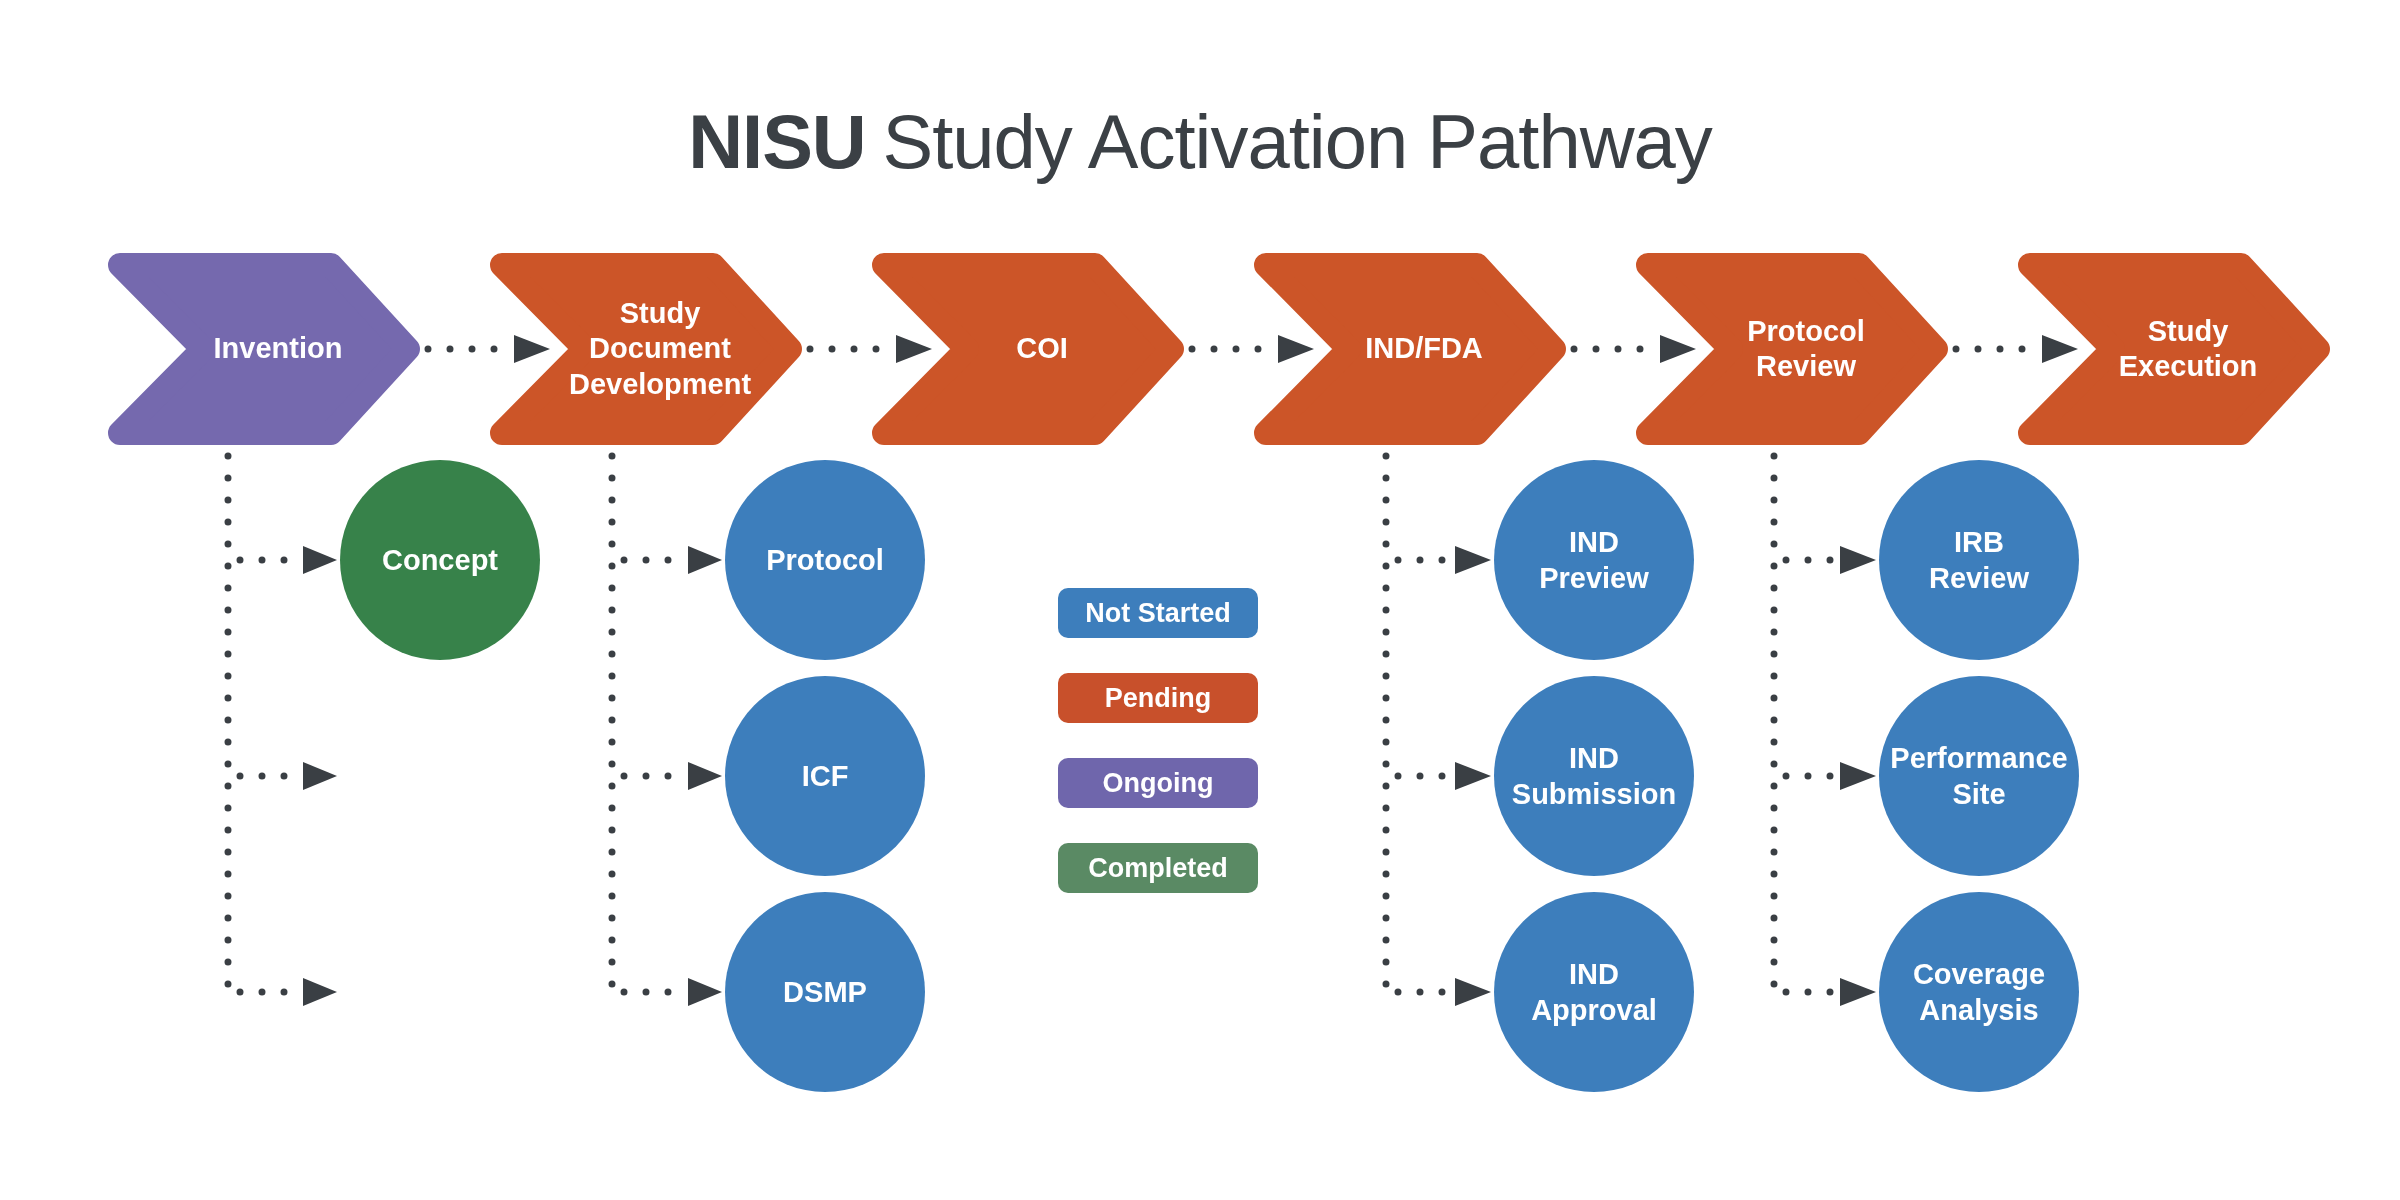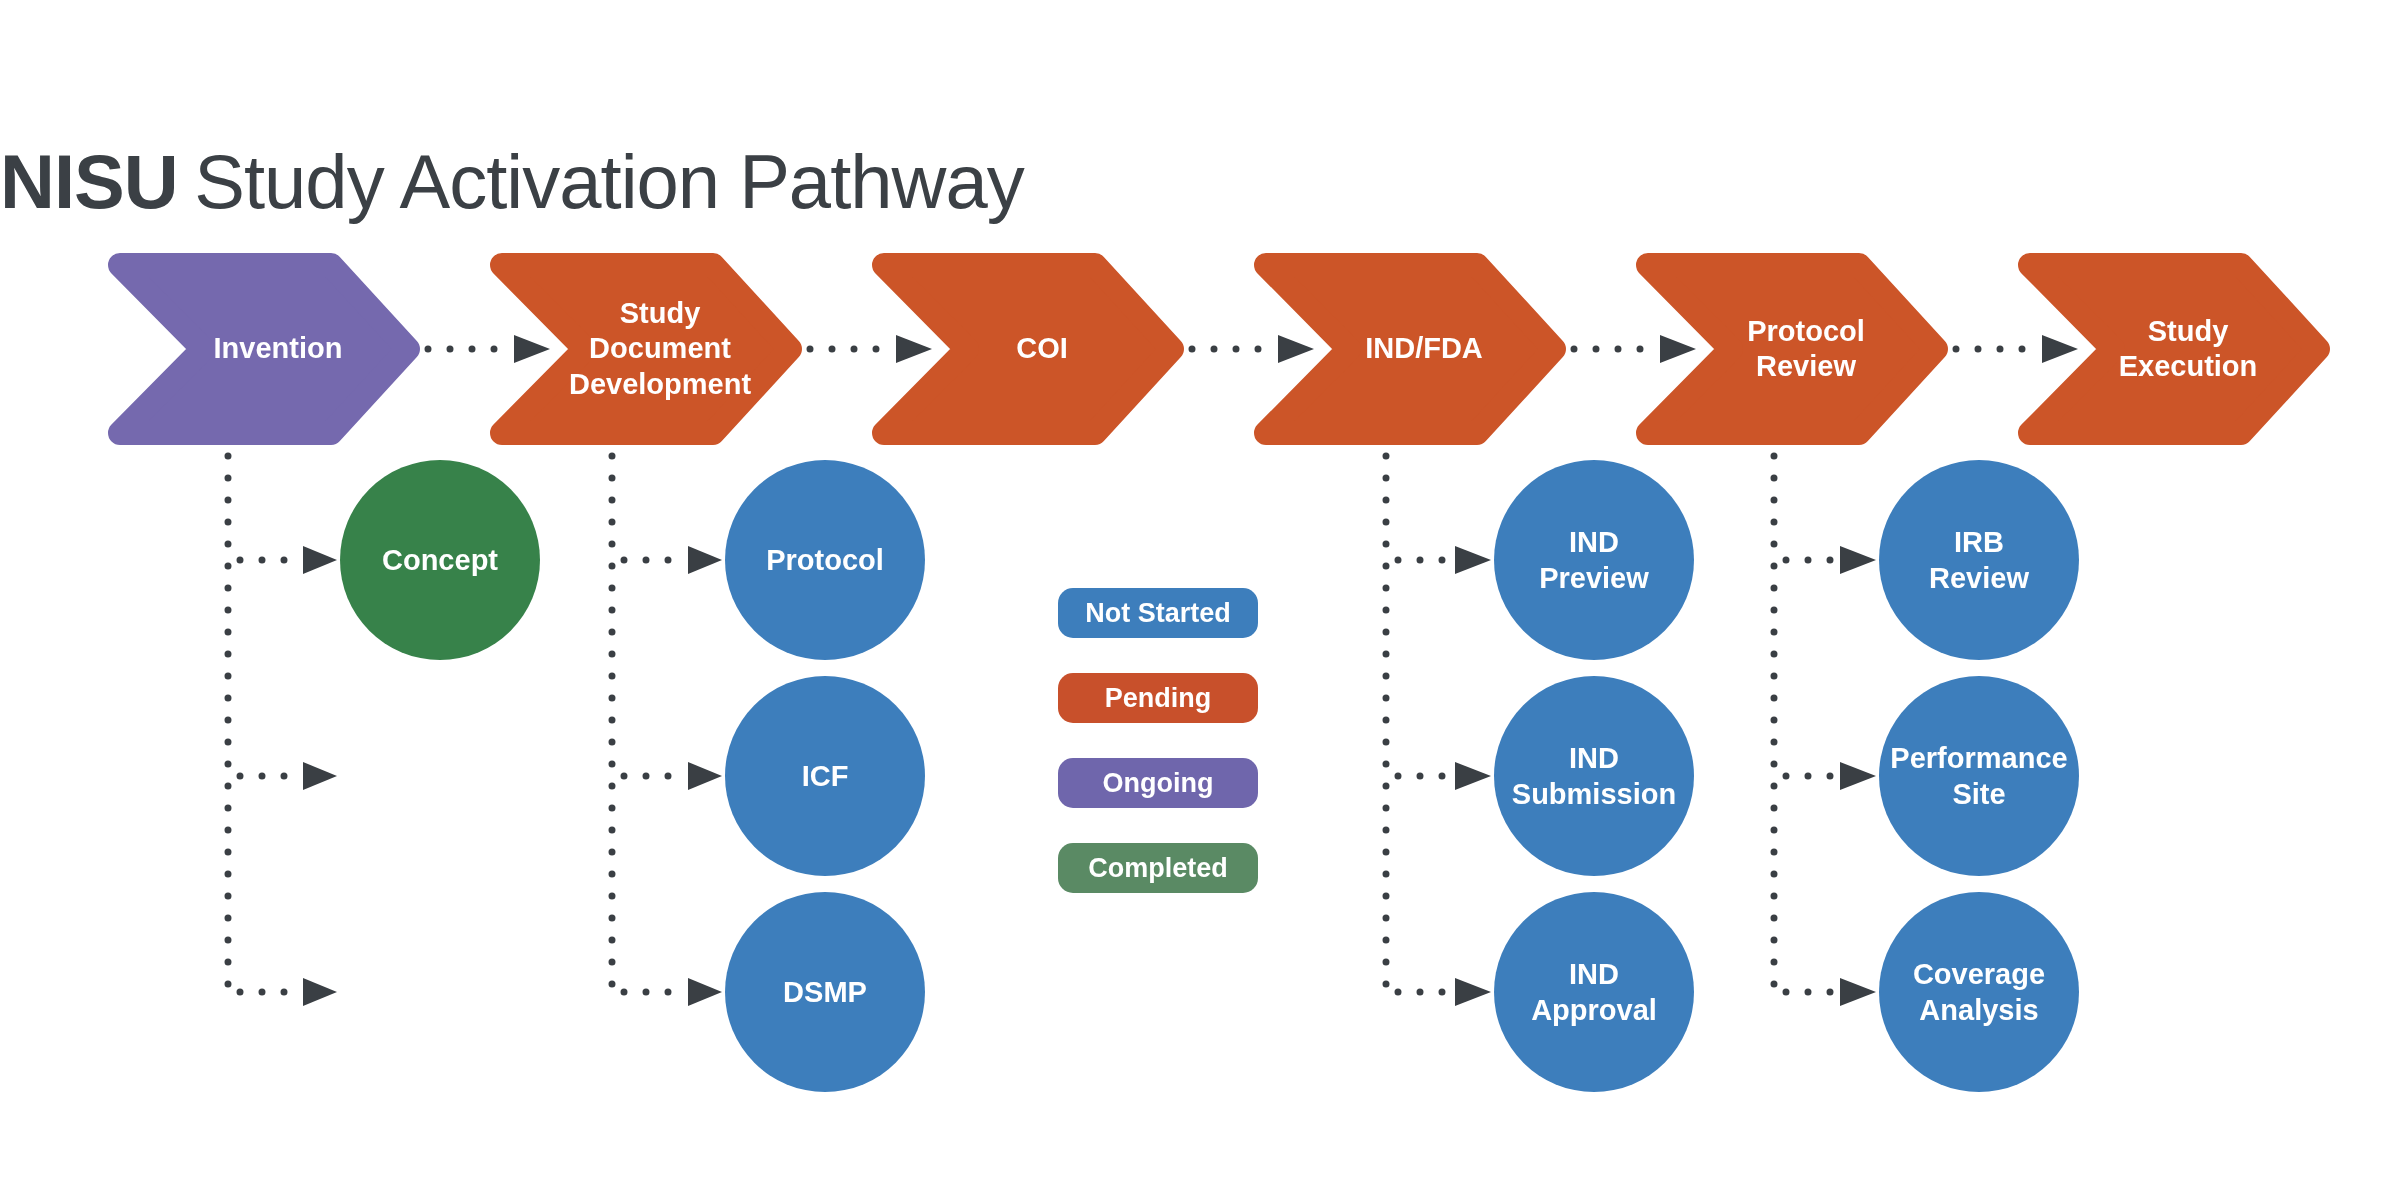--- a/index.html
+++ b/index.html
@@ -6,22 +6,22 @@
   .canvas{
     position:relative;
     width:2400px;height:1200px;
     background:#ffffff;
     font-family:"Liberation Sans", sans-serif;
     overflow:hidden;
   }
   
   .title{
     position:absolute;top:104px;left:0;width:100%;
-    text-align:left;font-size:76px;line-height:1.0;
-    color:#3b4045;letter-spacing:-1px;margin-top:40px;
+    text-align:center;font-size:76px;line-height:1.0;
+    color:#3b4045;letter-spacing:-1px;
   }
   .title .brand{font-weight:700;}
   .title .rest{font-weight:400;margin-left:0.22em;}
 
   
   svg.connectors{position:absolute;left:0;top:0;}
   .dots{stroke:#3a3f44;stroke-width:7;stroke-linecap:round;stroke-dasharray:0,22;fill:none;}
   .ah{fill:#3a3f44;stroke:none;}
 
   
@@ -39,21 +39,21 @@
     position:absolute;width:200px;height:200px;border-radius:50%;
     display:flex;align-items:center;justify-content:center;
   }
   .circle-label{
     color:#ffffff;font-weight:700;font-size:29px;line-height:1.25;
     text-align:center;white-space:pre-line;
   }
 
   
   .legend-badge{
-    position:absolute;left:1058px;width:200px;height:50px;border-radius:15px;
+    position:absolute;left:1058px;width:200px;height:50px;border-radius:10px;
     display:flex;align-items:center;justify-content:center;
   }
   .legend-label{color:#ffffff;font-weight:700;font-size:27px;}
 </style>
 </head>
 <body>
 
 <div class="canvas">
 
   <div class="title">

